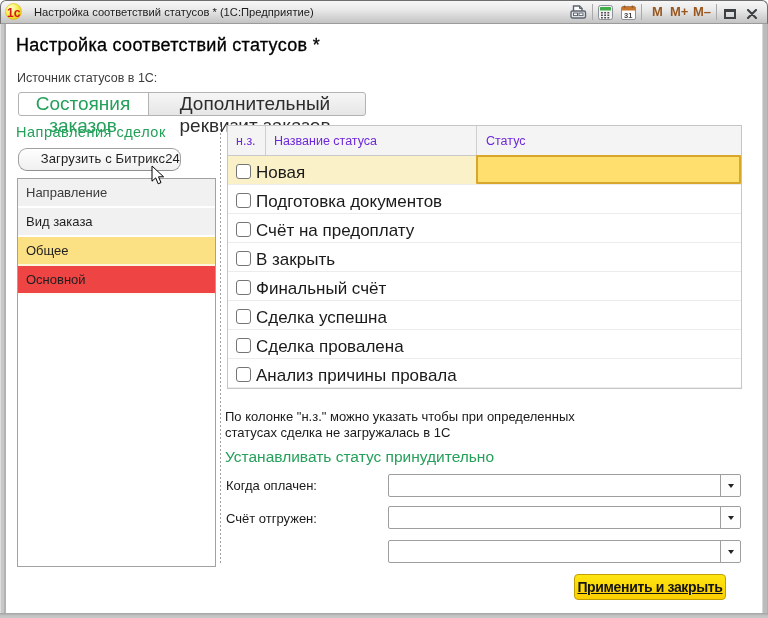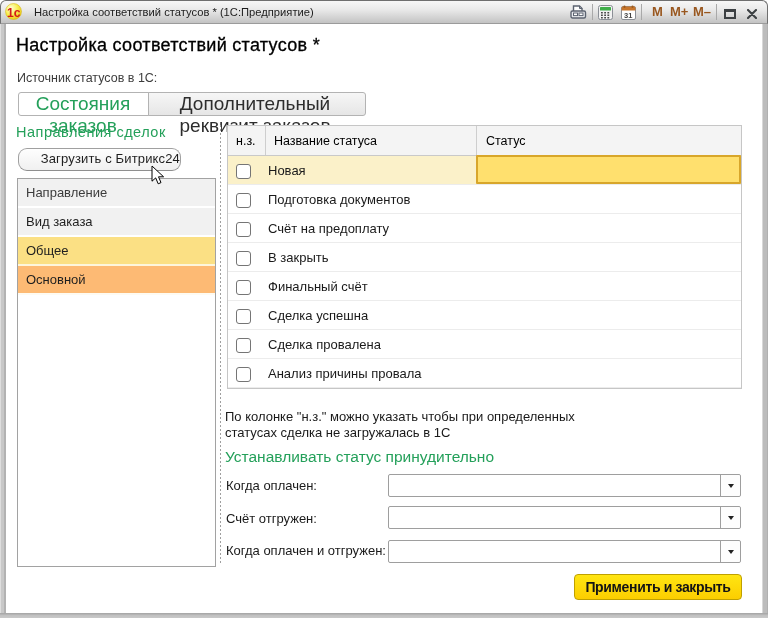--- a/index.html
+++ b/index.html
@@ -27,35 +27,35 @@
     background:linear-gradient(#fefefe,#f0f0f0);font-size:13px;line-height:20.5px;text-align:right;color:#1f1f1f;}
   #list{position:absolute;left:17px;top:177.5px;width:197px;height:387.5px;border:1px solid #a2a2a2;background:#fff;}
   .lrow{position:absolute;left:0;width:197px;height:29px;font-size:13px;line-height:27px;padding-left:8px;box-sizing:border-box;color:#1f1f1f;border-bottom:2px solid #fff;}
   
   #split{position:absolute;left:219.5px;top:125px;width:1px;height:440px;
     background-image:repeating-linear-gradient(#9f9f9f 0 2px, #ffffff 2px 4px);}
   
   #tbl{position:absolute;left:227px;top:124.5px;width:515px;height:264px;border:1px solid #c6c6c6;box-sizing:border-box;}
   #thead{position:absolute;left:0;top:0;width:513px;height:30px;background:#f4f4f4;border-bottom:1px solid #c9c9c9;box-sizing:border-box;}
   .thsep{position:absolute;top:0;width:1px;height:29px;background:#cecece;}
-  .thtxt{position:absolute;top:8px;font-size:12.5px;color:#000000;}
+  .thtxt{position:absolute;top:8px;font-size:12.5px;color:#6d28d9;}
   .trow{position:absolute;left:0;width:513px;height:29px;border-bottom:1px solid #ececec;box-sizing:border-box;}
-  .trowtxt{position:absolute;left:40px;top:7px;font-size:13px;color:#1a1a1a;}
+  .trowtxt{position:absolute;left:28px;top:7px;font-size:17px;color:#1a1a1a;}
   .cb{position:absolute;left:8px;top:8px;width:13px;height:13px;border:1.5px solid #757575;border-radius:3px;background:#fff;}
   #row1{background:#fbf1c9;}
   #statinput{position:absolute;left:248px;top:29.5px;width:265px;height:29px;background:#ffe06e;border:2px solid #d8a62a;box-sizing:border-box;border-radius:1px;}
   
   #note{position:absolute;left:225px;top:409px;font-size:13px;color:#1a1a1a;line-height:16px;}
   #greenhdr{position:absolute;left:225px;top:448px;font-size:15.5px;color:#24a05a;}
   .flabel{position:absolute;left:226px;font-size:13px;color:#1a1a1a;}
   .finput{position:absolute;left:388px;width:353px;height:23px;border:1px solid #9e9e9e;border-radius:2px;background:#fff;box-sizing:border-box;}
   .fdrop{position:absolute;right:0;top:0;width:19px;height:21px;border-left:1px solid #9e9e9e;background:#fdfdfd;border-radius:0 2px 2px 0;}
   .arr{position:absolute;left:7px;top:9px;width:0;height:0;border-left:3.5px solid transparent;border-right:3.5px solid transparent;border-top:4px solid #222;}
-  #apply{position:absolute;left:574px;top:574px;width:168px;height:26px;background:linear-gradient(#ffe512,#fcce00);
-    border:1px solid #bfa000;border-radius:4px;box-sizing:border-box;font-size:14px;font-weight:bold;color:#141414;line-height:24px;text-align:center;letter-spacing:-0.35px;}
+  #apply{position:absolute;left:574px;top:574px;width:152px;height:26px;background:linear-gradient(#ffe512,#fcce00);
+    border:1px solid #bfa000;border-radius:4px;box-sizing:border-box;font-size:14px;font-weight:bold;color:#141414;line-height:24px;text-align:center;letter-spacing:-0.35px;text-decoration:underline;}
 </style>
 </head>
 <body>
 <div id="win">
   <div id="fl"></div>
     <div id="fr"></div>
     <div id="fb"></div>
   <div id="titlebar"></div>
   <div id="content"></div>
 
@@ -120,21 +120,21 @@
   <div id="src">Источник статусов в 1С:</div>
   <div class="tab" id="tab1">Состояния заказов</div>
   <div class="tab" id="tab2">Дополнительный реквизит заказов</div>
 
   <div id="lefthdr">Направления сделок</div>
   <div id="loadbtn">Загрузить с Битрикс24</div>
   <div id="list">
     <div class="lrow" style="top:0;background:#f1f1f1;color:#3c3c3c;">Направление</div>
     <div class="lrow" style="top:29px;background:#f1f1f1;color:#1f1f1f;">Вид заказа</div>
     <div class="lrow" style="top:58px;background:#fbe084;border-bottom-color:#fdf6dc;">Общее</div>
-    <div class="lrow" style="top:87px;background:#fdba74;border-bottom-color:#fefbf2;">Основной</div>
+    <div class="lrow" style="top:87px;background:#ef4444;border-bottom-color:#fefbf2;">Основной</div>
   </div>
 
   <div id="split"></div>
 
   <div id="tbl">
     <div id="thead">
       <div class="thtxt" style="left:8px;">н.з.</div>
       <div class="thtxt" style="left:46px;">Название статуса</div>
       <div class="thtxt" style="left:258px;">Статус</div>
       <div class="thsep" style="left:37px;"></div>
@@ -183,21 +183,20 @@
       <span class="fdrop">
         <span class="arr"></span>
       </span>
     </div>
   <div class="flabel" style="top:510.5px;">Счёт отгружен:</div>
   <div class="finput" style="top:506px;">
       <span class="fdrop">
         <span class="arr"></span>
       </span>
     </div>
-  <div class="flabel" style="top:543px;">Когда оплачен и отгружен:</div>
   <div class="finput" style="top:540px;">
       <span class="fdrop">
         <span class="arr"></span>
       </span>
     </div>
 
   <div id="apply">Применить и закрыть</div>
 
   <svg class="abs" style="left:151px;top:165px" width="14" height="20" viewBox="0 0 14 20">
     <path d="M1 1 L1 16.2 L4.7 12.9 L7.2 18.8 L10 17.6 L7.5 11.8 L12.6 11.8 Z" fill="#fff" stroke="#000" stroke-width="1"></path>

